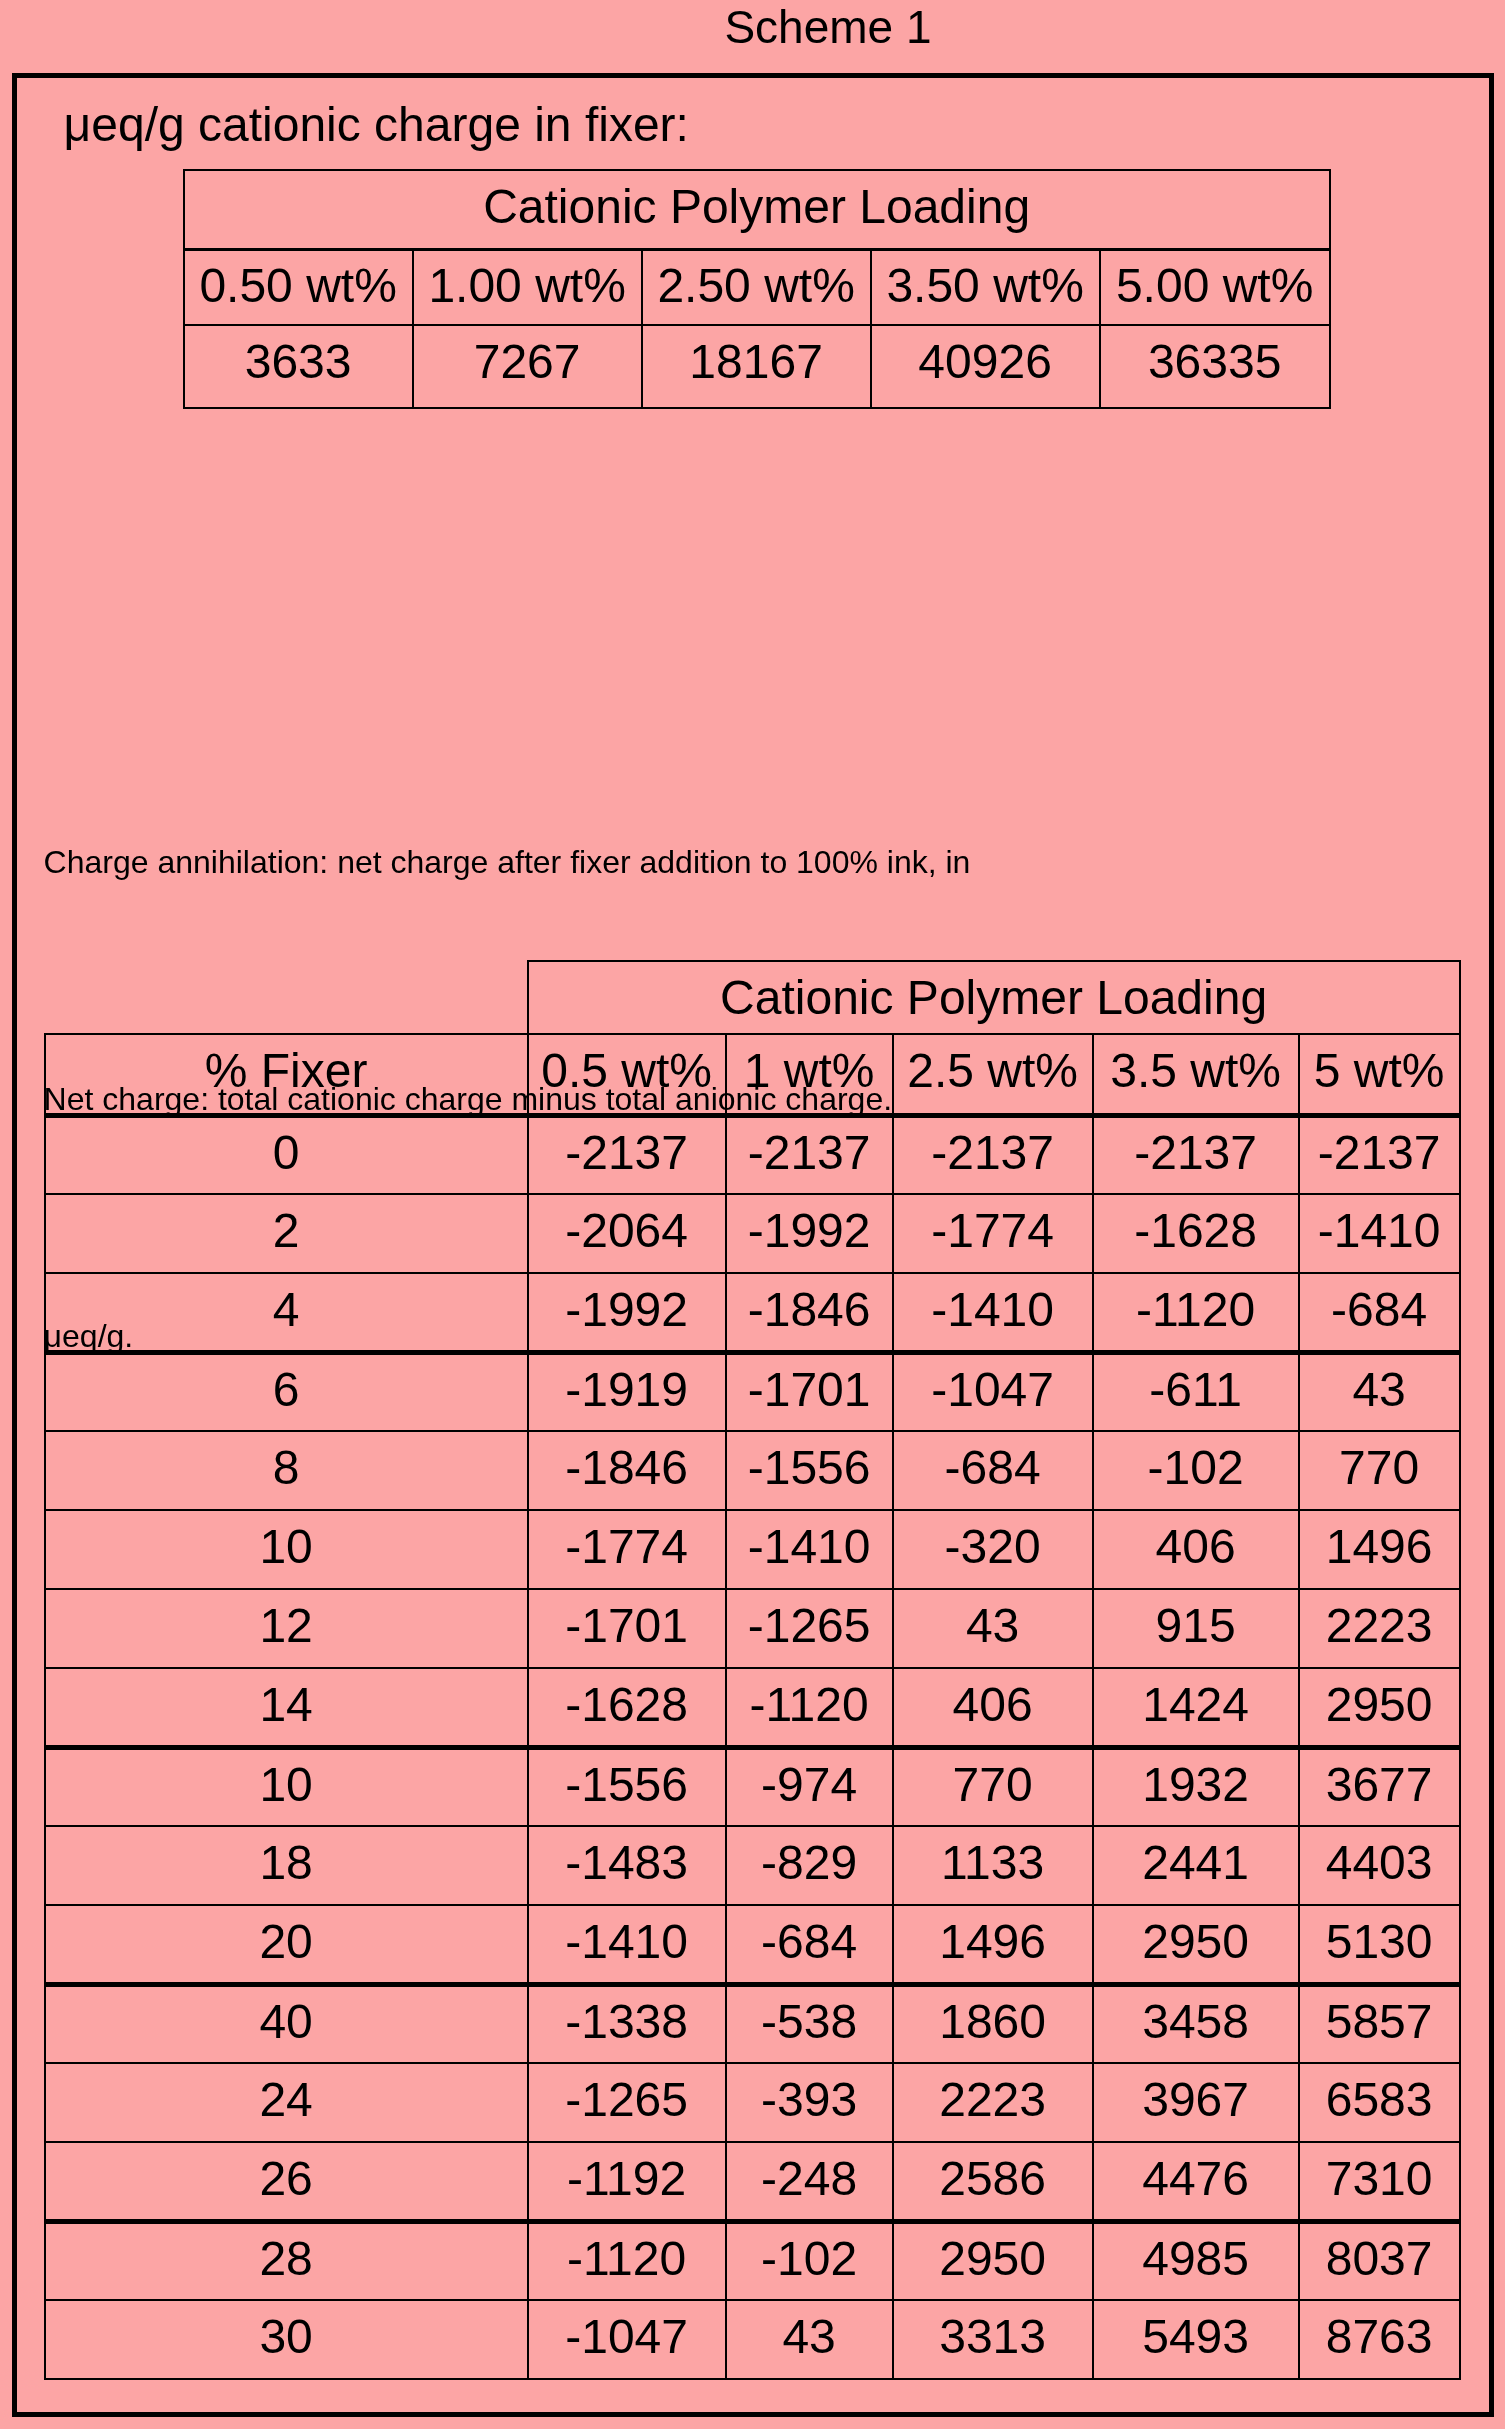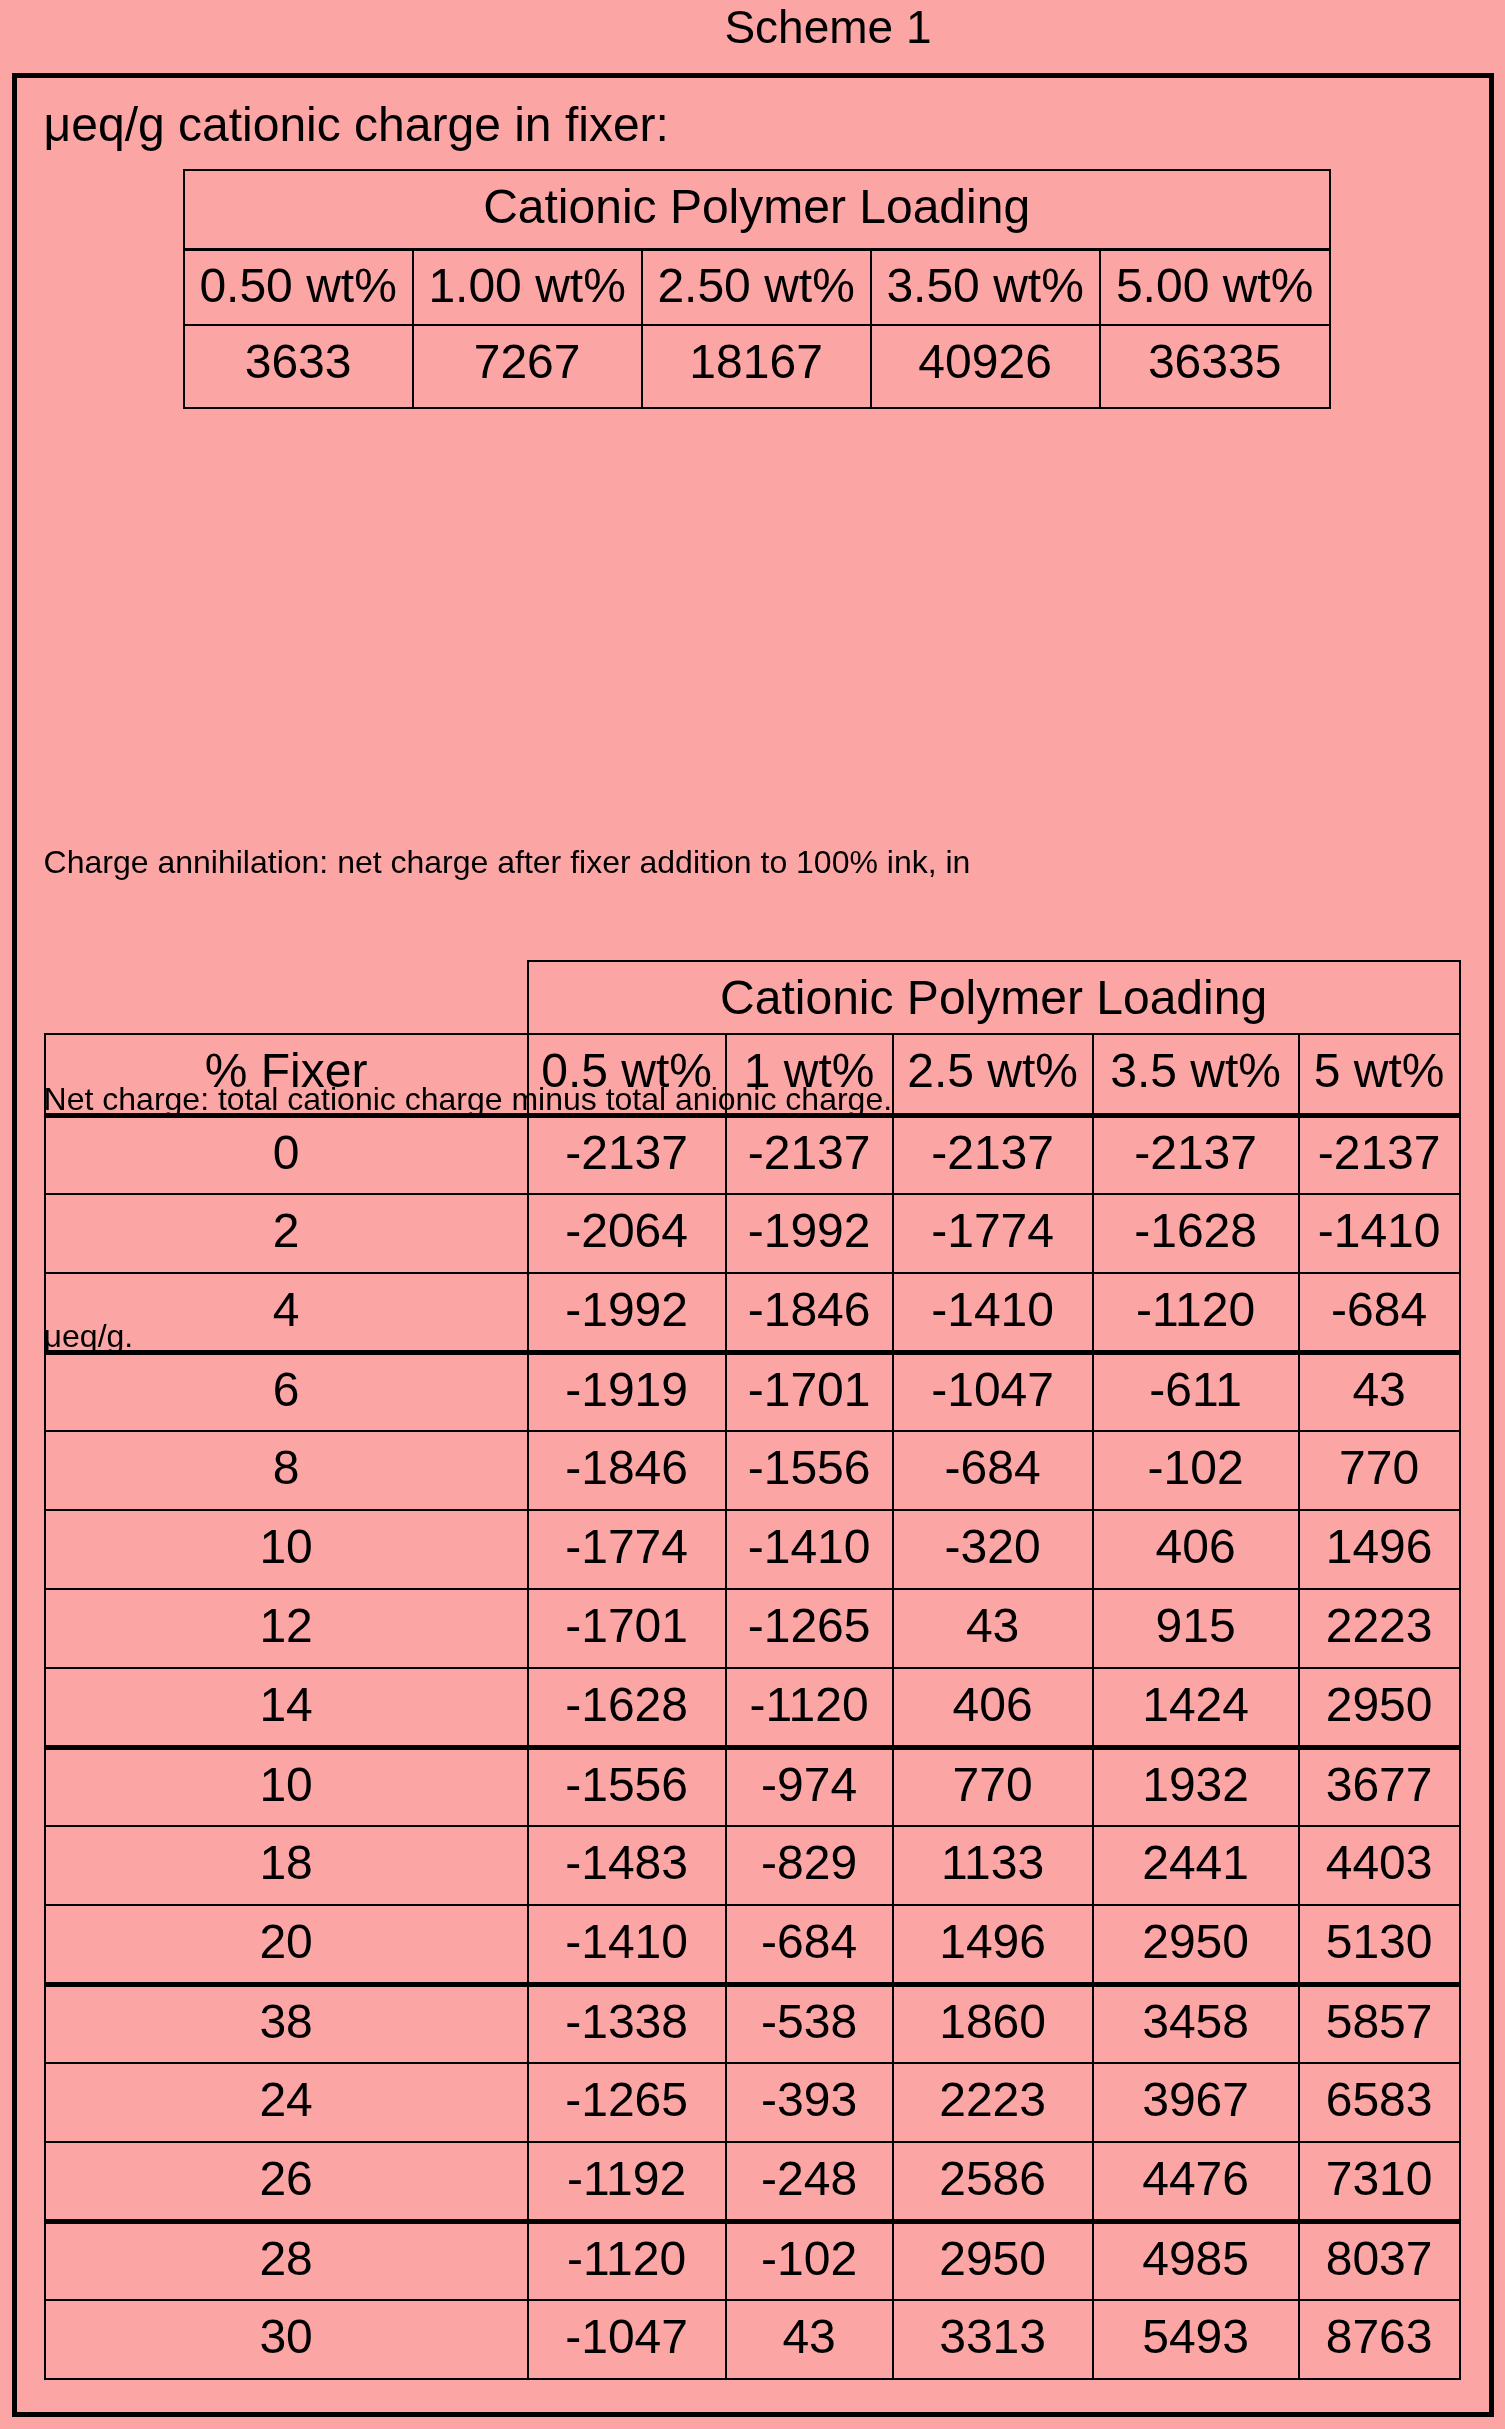--- a/index.html
+++ b/index.html
@@ -16,21 +16,21 @@
     text-align: center; text-indent: 151px;
     font-size: 46px; line-height: 50px; white-space: pre-wrap;
   }
 
   .outer-box {
     position: absolute; left: 11.6px; top: 73px;
     width: 1482px; height: 2344px;
     border: 5.8px solid #000;
   }
 
-  .doc-line { position: absolute; font-size: 48px; line-height: 56px; white-space: pre-wrap; }
+  .doc-line { position: absolute; font-size: 48px; line-height: 56px; white-space: pre-wrap; margin-left: 20px; }
   #intro-line   { left: 27px; top: 19.3px; }
   #anionic-line { left: 27px; top: 411px; }
   #notes-block  { position: absolute; left: 27px; top: 587px; font-size: 32px; line-height: 79px; white-space: pre-wrap; }
   #notes-block .note-line { display: block; }
 
   table { border-collapse: collapse; table-layout: fixed; padding-left: 46px; }
   td {
     border: 2.9px solid #000;
     font-size: 48px; text-align: center; vertical-align: top;
     padding: 7.7px 0 0 0; overflow: hidden; white-space: nowrap;
@@ -203,21 +203,21 @@
           </tr>
           <tr class="mt-data thick-below">
             <td>20</td>
             <td>-1410</td>
             <td>-684</td>
             <td>1496</td>
             <td>2950</td>
             <td>5130</td>
           </tr>
           <tr class="mt-data">
-            <td>38</td>
+            <td>40</td>
             <td>-1338</td>
             <td>-538</td>
             <td>1860</td>
             <td>3458</td>
             <td>5857</td>
           </tr>
           <tr class="mt-data">
             <td>24</td>
             <td>-1265</td>
             <td>-393</td>

